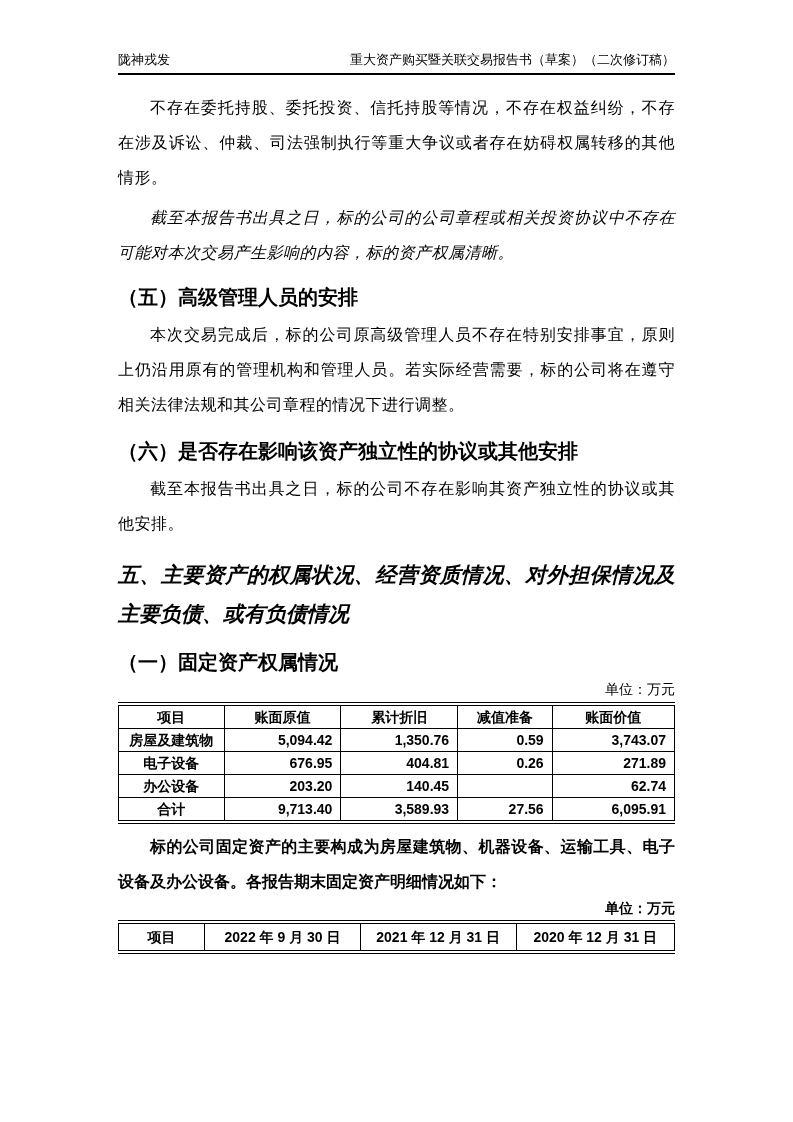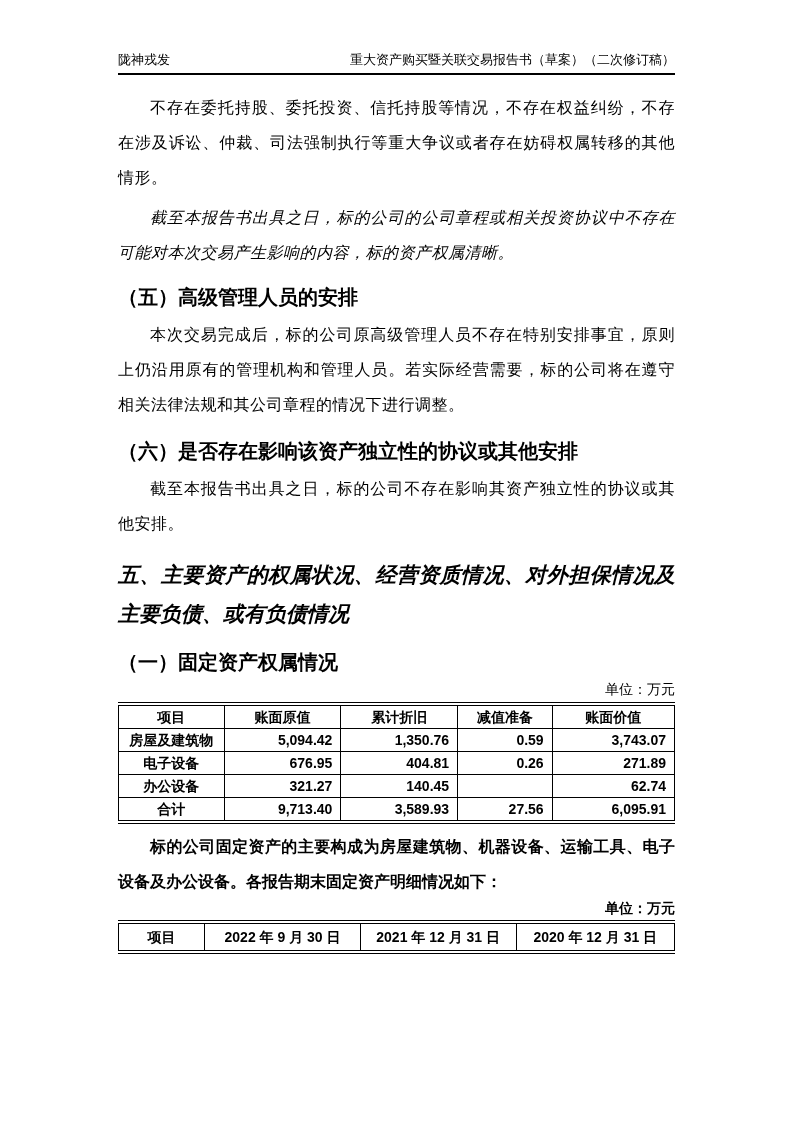--- a/index.html
+++ b/index.html
@@ -152,21 +152,21 @@
     </tr>
     <tr>
       <td class="c-center">电子设备</td>
       <td class="c-num">676.95</td>
       <td class="c-num">404.81</td>
       <td class="c-num">0.26</td>
       <td class="c-num">271.89</td>
     </tr>
     <tr>
       <td class="c-center">办公设备</td>
-      <td class="c-num">321.27</td>
+      <td class="c-num">203.20</td>
       <td class="c-num">140.45</td>
       <td class="c-num"></td>
       <td class="c-num">62.74</td>
     </tr>
     <tr>
       <td class="c-center">合计</td>
       <td class="c-num">9,713.40</td>
       <td class="c-num">3,589.93</td>
       <td class="c-num">27.56</td>
       <td class="c-num">6,095.91</td>

